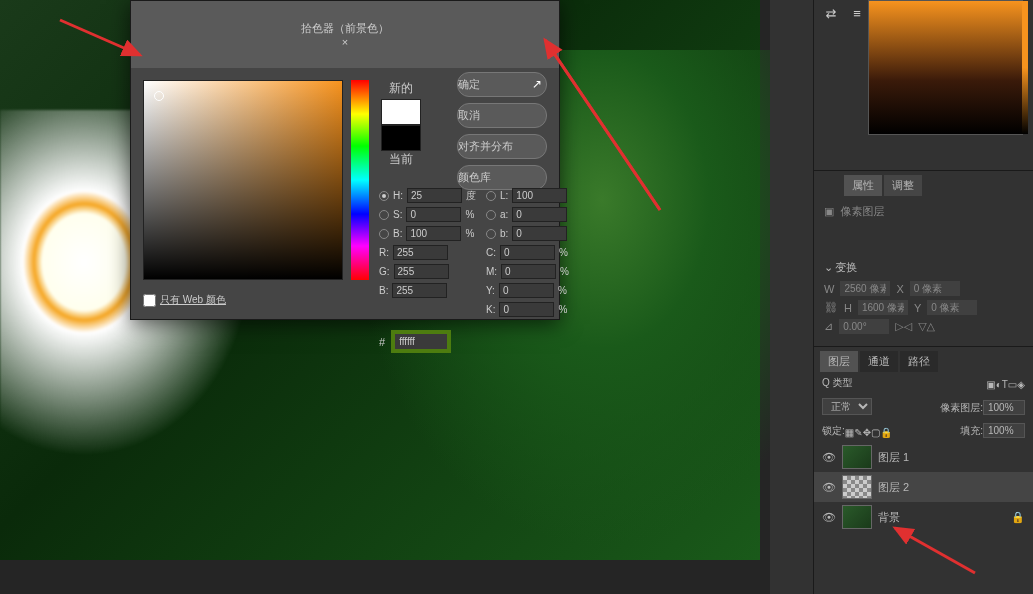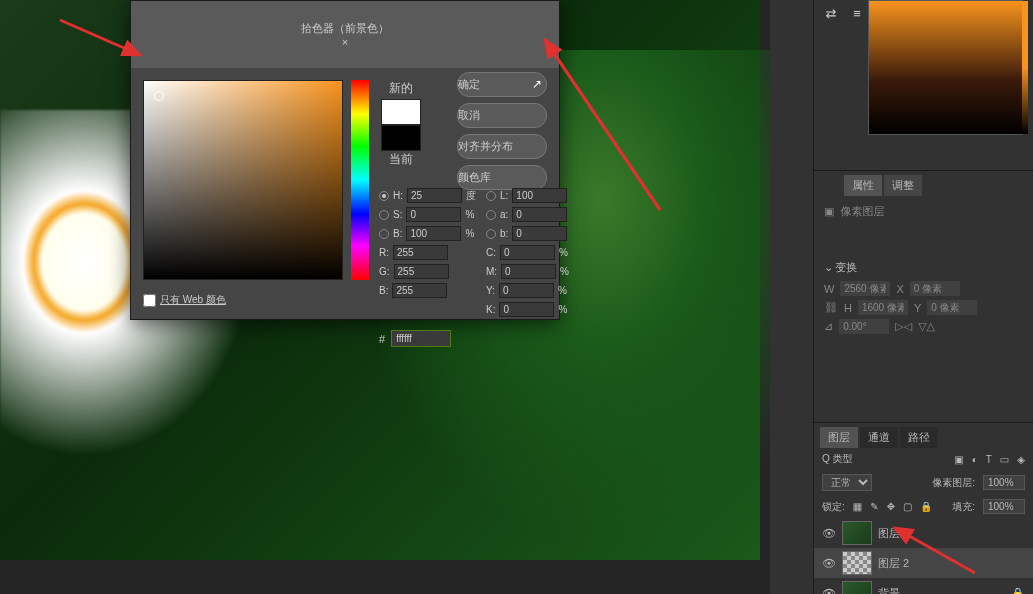--- a/index.html
+++ b/index.html
@@ -18,25 +18,25 @@
 
 .prop-section { margin-top: 90px; padding: 4px 10px; border-top: 1px solid #1a1a1a; }
 .prop-tabs { display: flex; gap: 2px; margin-bottom: 6px; margin-left: 20px; }
 .prop-tab { background: #454545; padding: 3px 8px; font-size: 11px; }
 .prop-tab.active { background: #525252; }
 .prop-row { display: flex; align-items: center; gap: 6px; padding: 2px 0; font-size: 11px; color: #888; }
 .prop-row input { background: #404040; border: none; color: #888; width: 50px; font-size: 10px; padding: 2px 4px; }
 .collapse { padding: 4px 0; cursor: default; margin-top: 35px; }
 .collapse::before { content: "⌄ "; display: inline-block; margin-right: 2px; }
 
-.layers-section { position: absolute; bottom: 0; left: 0; right: 0; height: 172px; border-top: 1px solid #1a1a1a; background: #323232; }
+.layers-section { position: absolute; bottom: 0; left: 0; right: 0; height: 248px; border-top: 1px solid #1a1a1a; background: #323232; }
 .layer-tabs { display: flex; padding: 4px 6px 0; gap: 2px; }
 .layer-tab { padding: 3px 8px; font-size: 11px; background: #2a2a2a; }
 .layer-tab.active { background: #525252; }
-.layer-opts { display: flex; align-items: center; gap: 8px; padding: 4px 8px; font-size: 10px; }
+.layer-opts { display: flex; align-items: flex-end; gap: 0; padding: 4px 8px; font-size: 10px; }
 .layer-opts input, .layer-opts select { background: #404040; border: 1px solid #555; color: #b8b8b8; font-size: 10px; padding: 1px 4px; }
 .layer-row { display: flex; align-items: center; gap: 6px; padding: 3px 8px; font-size: 11px; }
 .layer-row.selected { background: #454545; }
 .layer-thumb { width: 30px; height: 24px; background: linear-gradient(135deg,#2a5a2a,#1a3a1a); border: 1px solid #666; }
 .layer-thumb.checker { background: repeating-conic-gradient(#888 0 25%, #ccc 0 50%) 0 0 / 8px 8px; }
 .eye { width: 14px; text-align: center; }
 .lock { margin-left: auto; color: #999; }
 
 
 .dialog { position: absolute; left: 130px; top: 0; width: 430px; height: 320px; background: #454545; border: 1px solid #1a1a1a; box-shadow: 0 4px 20px rgba(0,0,0,0.6); color: #ccc; font-size: 11px; }
@@ -53,21 +53,21 @@
 .btns { position: absolute; right: 12px; top: 4px; width: 90px; display: flex; flex-direction: column; gap: 6px; }
 .btn { background: #5a5a5a; border: 1px solid #777; border-radius: 12px; padding: 4px 0; font-size: 11px; position: relative; }
 .btn:first-child::after { content:"↖"; position:absolute; right: 4px; top: 4px; color:#fff; font-size: 12px; transform: scaleX(-1); }
 .web-only { position: absolute; left: 12px; top: 225px; display: flex; align-items: center; gap: 4px; font-size: 10px; text-decoration: underline; }
 .fields { position: absolute; left: 248px; top: 120px; width: 170px; display: grid; grid-template-columns: 1fr 1fr; gap: 4px 10px; font-size: 10px; }
 .fld { display: flex; align-items: center; gap: 4px; }
 .fld input[type="text"] { width: 55px; background: #3a3a3a; border: 1px solid #222; color: #ccc; padding: 1px 3px; font-size: 10px; }
 .fld .rad { width: 10px; height: 10px; border: 1px solid #888; border-radius: 50%; display: inline-block; }
 .fld .rad.on::after { content:""; display:block; width:4px; height:4px; background:#ccc; border-radius:50%; margin:2px; }
 .hex-row { position: absolute; left: 248px; top: 262px; display: flex; align-items: center; gap: 6px; }
-.hex-row input { width: 60px; background: #3a3a3a; border: 1px solid #4d7c0f; color: #ccc; padding: 2px 4px; font-size: 10px; }
+.hex-row input { width: 60px; background: #3a3a3a; border: 4px solid #4d7c0f; color: #ccc; padding: 2px 4px; font-size: 10px; }
 
 
 .arrow { position: absolute; stroke: #e03030; stroke-width: 3; fill: none; pointer-events: none; }
 .arrow-head { fill: #e03030; }
 svg.annot { position: absolute; left: 0; top: 0; width: 1033px; height: 594px; pointer-events: none; z-index: 50; }
 </style>
 </head>
 <body>
 
 <div class="canvas-area">

